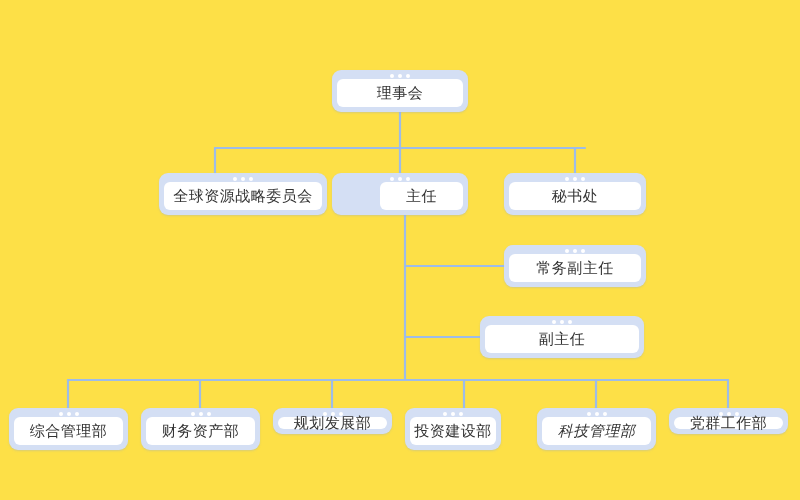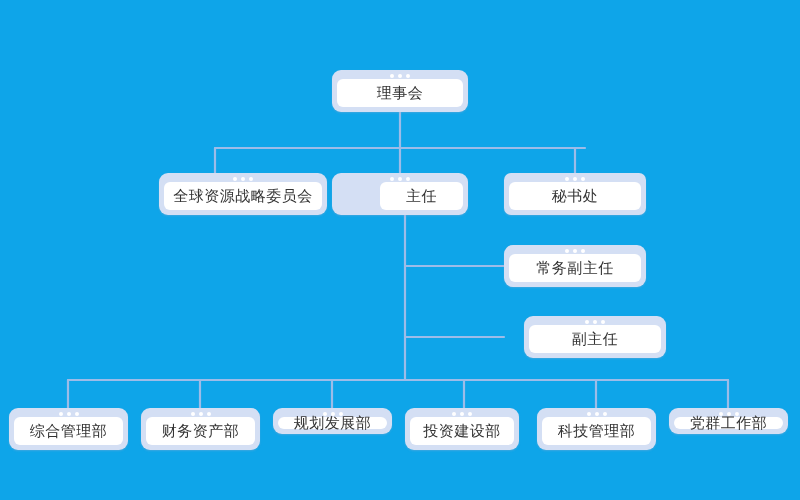--- a/index.html
+++ b/index.html
@@ -10,21 +10,21 @@
   body {
     width: 800px;
     height: 500px;
     font-family: "DejaVu Sans", "Liberation Sans", sans-serif;
     overflow: hidden;
   }
   #chart {
     position: relative;
     width: 800px;
     height: 500px;
-    background: #0ea5e9;
+    background: #fde047;
   }
   
   #links {
     position: absolute;
     left: 0;
     top: 0;
     width: 800px;
     height: 500px;
     pointer-events: none;
   }
@@ -121,39 +121,39 @@
 
   <div class="node" style="left:332px; top:173px; width:136px; height:42px;padding-left:48px;">
     <div class="node-dots">
         <i></i>
         <i></i>
         <i></i>
       </div>
     <div class="node-inner">主任</div>
   </div>
 
-  <div class="node" style="left:504px; top:173px; width:142px; height:42px;border-radius:7px;">
+  <div class="node" style="left:504px; top:173px; width:142px; height:42px;">
     <div class="node-dots">
         <i></i>
         <i></i>
         <i></i>
       </div>
     <div class="node-inner">秘书处</div>
   </div>
 
   <div class="node" style="left:504px; top:245px; width:142px; height:42px;text-align:center;">
     <div class="node-dots">
         <i></i>
         <i></i>
         <i></i>
       </div>
     <div class="node-inner">常务副主任</div>
   </div>
 
-  <div class="node" style="left:524px; top:316px; width:142px; height:42px;">
+  <div class="node" style="left:480px; top:316px; width:164px; height:42px;">
     <div class="node-dots">
         <i></i>
         <i></i>
         <i></i>
       </div>
     <div class="node-inner">副主任</div>
   </div>
 
   <div class="node" style="left:9px; top:408px; width:119px; height:42px;font-family:Liberation Serif, serif;">
     <div class="node-dots">
@@ -175,30 +175,30 @@
 
   <div class="node" style="left:273px; top:408px; width:119px; height:26px;">
     <div class="node-dots">
         <i></i>
         <i></i>
         <i></i>
       </div>
     <div class="node-inner">规划发展部</div>
   </div>
 
-  <div class="node" style="left:405px; top:408px; width:114px; height:42px;">
+  <div class="node" style="left:405px; top:408px; width:96px; height:42px;">
     <div class="node-dots">
         <i></i>
         <i></i>
         <i></i>
       </div>
     <div class="node-inner">投资建设部</div>
   </div>
 
-  <div class="node" style="left:537px; top:408px; width:119px; height:42px;">
+  <div class="node" style="left:537px; top:408px; width:119px; height:42px;font-style:italic;">
     <div class="node-dots">
         <i></i>
         <i></i>
         <i></i>
       </div>
     <div class="node-inner">科技管理部</div>
   </div>
 
   <div class="node" style="left:669px; top:408px; width:119px; height:26px;">
     <div class="node-dots">

